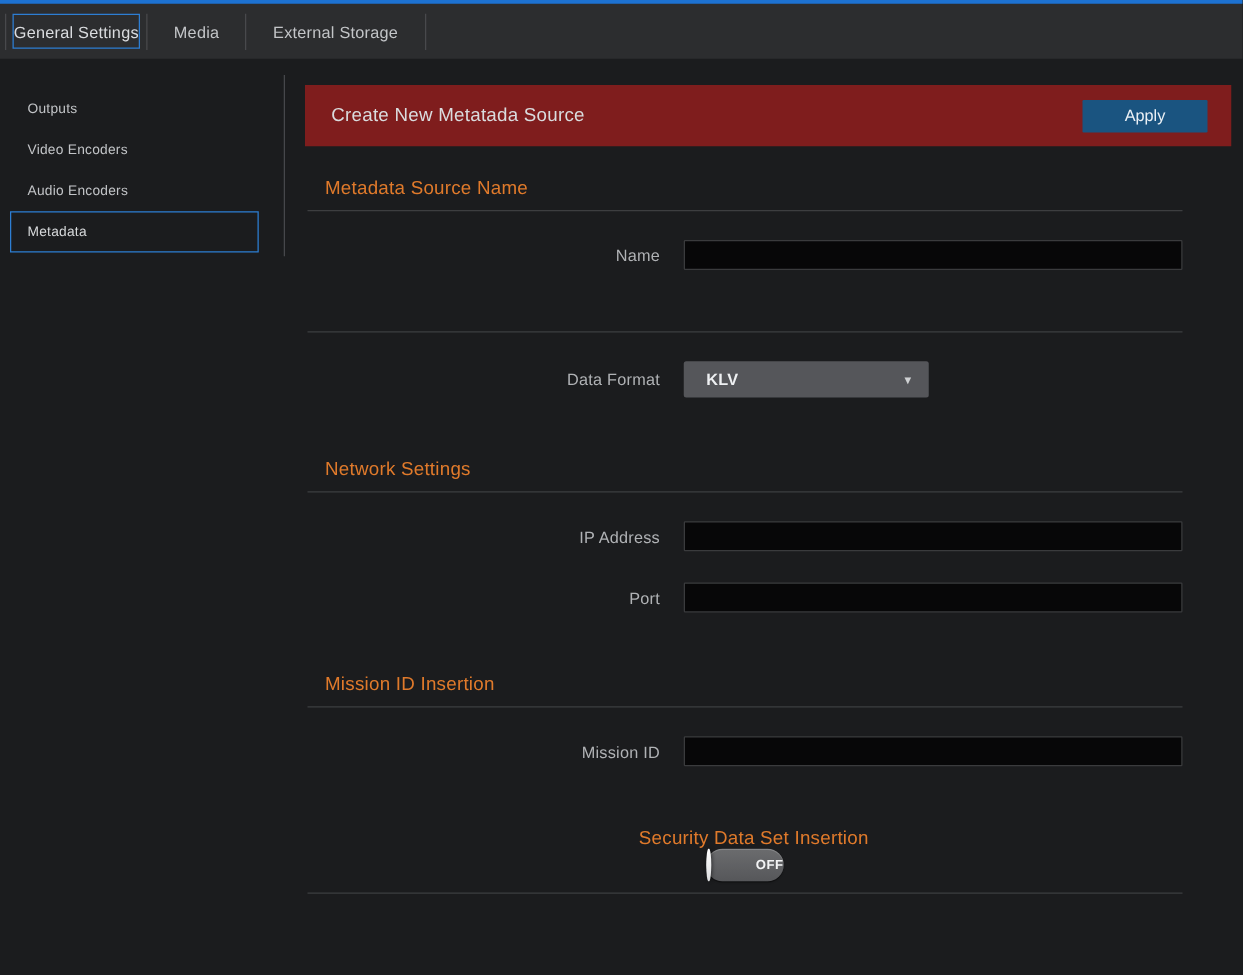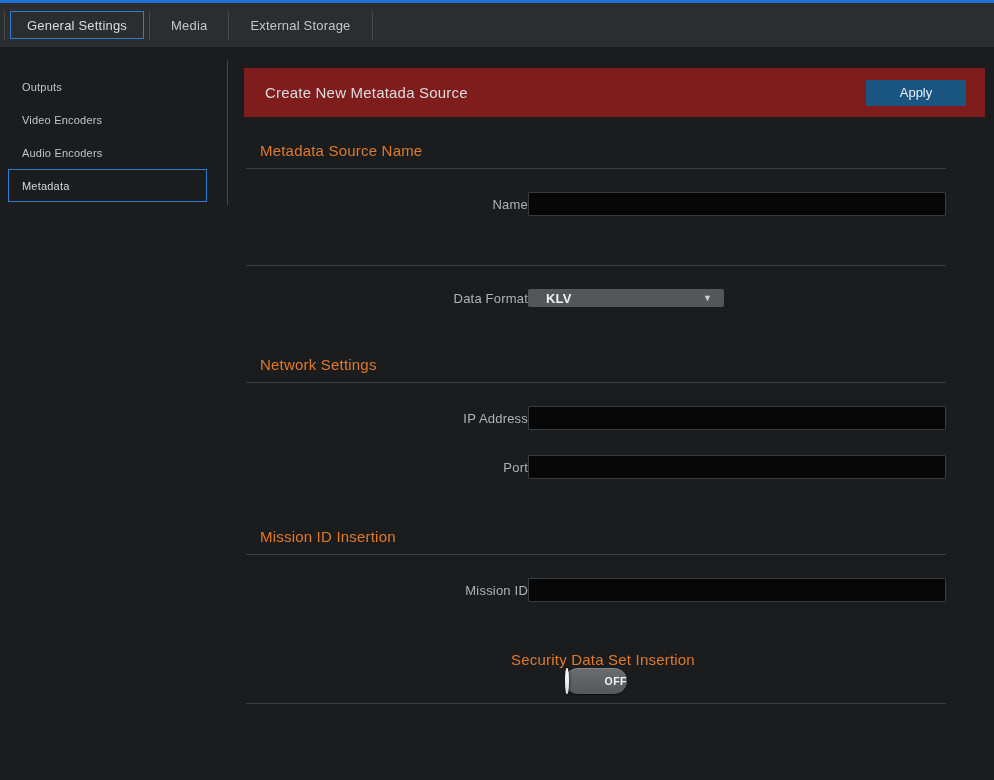--- a/index.html
+++ b/index.html
@@ -21,21 +21,21 @@
     padding-left:4px;
   }
   .vsep { width:1px; height:29px; background:#48494c; flex:0 0 1px; }
   .tab {
     height:30px; display:flex; align-items:center;
     padding:0 21px; font-size:13px; color:#c3c5c8; cursor:default;
     white-space:nowrap;
   }
   .tab.active {
     border:1px solid #2d7ed3; color:#dadcdf;
-    padding:0 16px; margin:0 5px; height:28px;text-align:right;
+    padding:0 0; margin:0 5px; height:28px;text-align:right;
   }
 
   
   .sidebar { position:absolute; top:47px; left:0; width:244px; height:733px; }
   .sidebar-rule {
     position:absolute; left:227px; top:13px; width:1px; height:145px;
     background:#46474b;
   }
   .side-list { list-style:none; margin-top:23px; }
   .side-item {
@@ -62,32 +62,32 @@
   .section + .section { margin-top:49px; }
   .section .section-title { margin:0 0 9px 14px; font-size:15px; color:#e07a2b; }
   .section:first-child { margin-top:25px; }
   .section-head { display:flex; align-items:center; justify-content:space-between; margin-bottom:9px;flex-direction:column; }
   .section-head .section-title { margin-bottom:0; }
   .divider { height:1px; background:#3d3e40; }
 
   .rows { margin-top:23px; display:flex; flex-direction:column; gap:25px; }
   .row { display:flex; align-items:center; }
   .row .f-label {
-    flex:0 0 282px; text-align:right; 
+    flex:0 0 282px; text-align:right; margin-right:19px;
     font-size:13px; color:#b0b2b5;
   }
   .f-input {
     flex:1; height:24px; background:#070708;
     border:1px solid #3a3b3d; border-radius:1px;
     color:#d8dadc; font-size:13px; padding:0 8px;
     font-family:"Liberation Sans", sans-serif;
   }
 
   .dropdown {
-    width:196px; height:18px; background:#55565a; border-radius:2px;
+    width:196px; height:29px; background:#55565a; border-radius:2px;
     display:flex; align-items:center; cursor:default;
     padding:0 12px 0 18px; position:relative;
   }
   .dropdown .dd-value { flex:1; font-size:13px; font-weight:bold; color:#eef0f2; }
   .dropdown .caret { font-size:9px; color:#cfd1d3; }
 
   .toggle {
     width:62px; height:26px; border-radius:13px;
     background:linear-gradient(#6b6c6e,#56575a);
     box-shadow:inset 0 1px 0 rgba(255,255,255,.18), 0 1px 1px rgba(0,0,0,.5);

